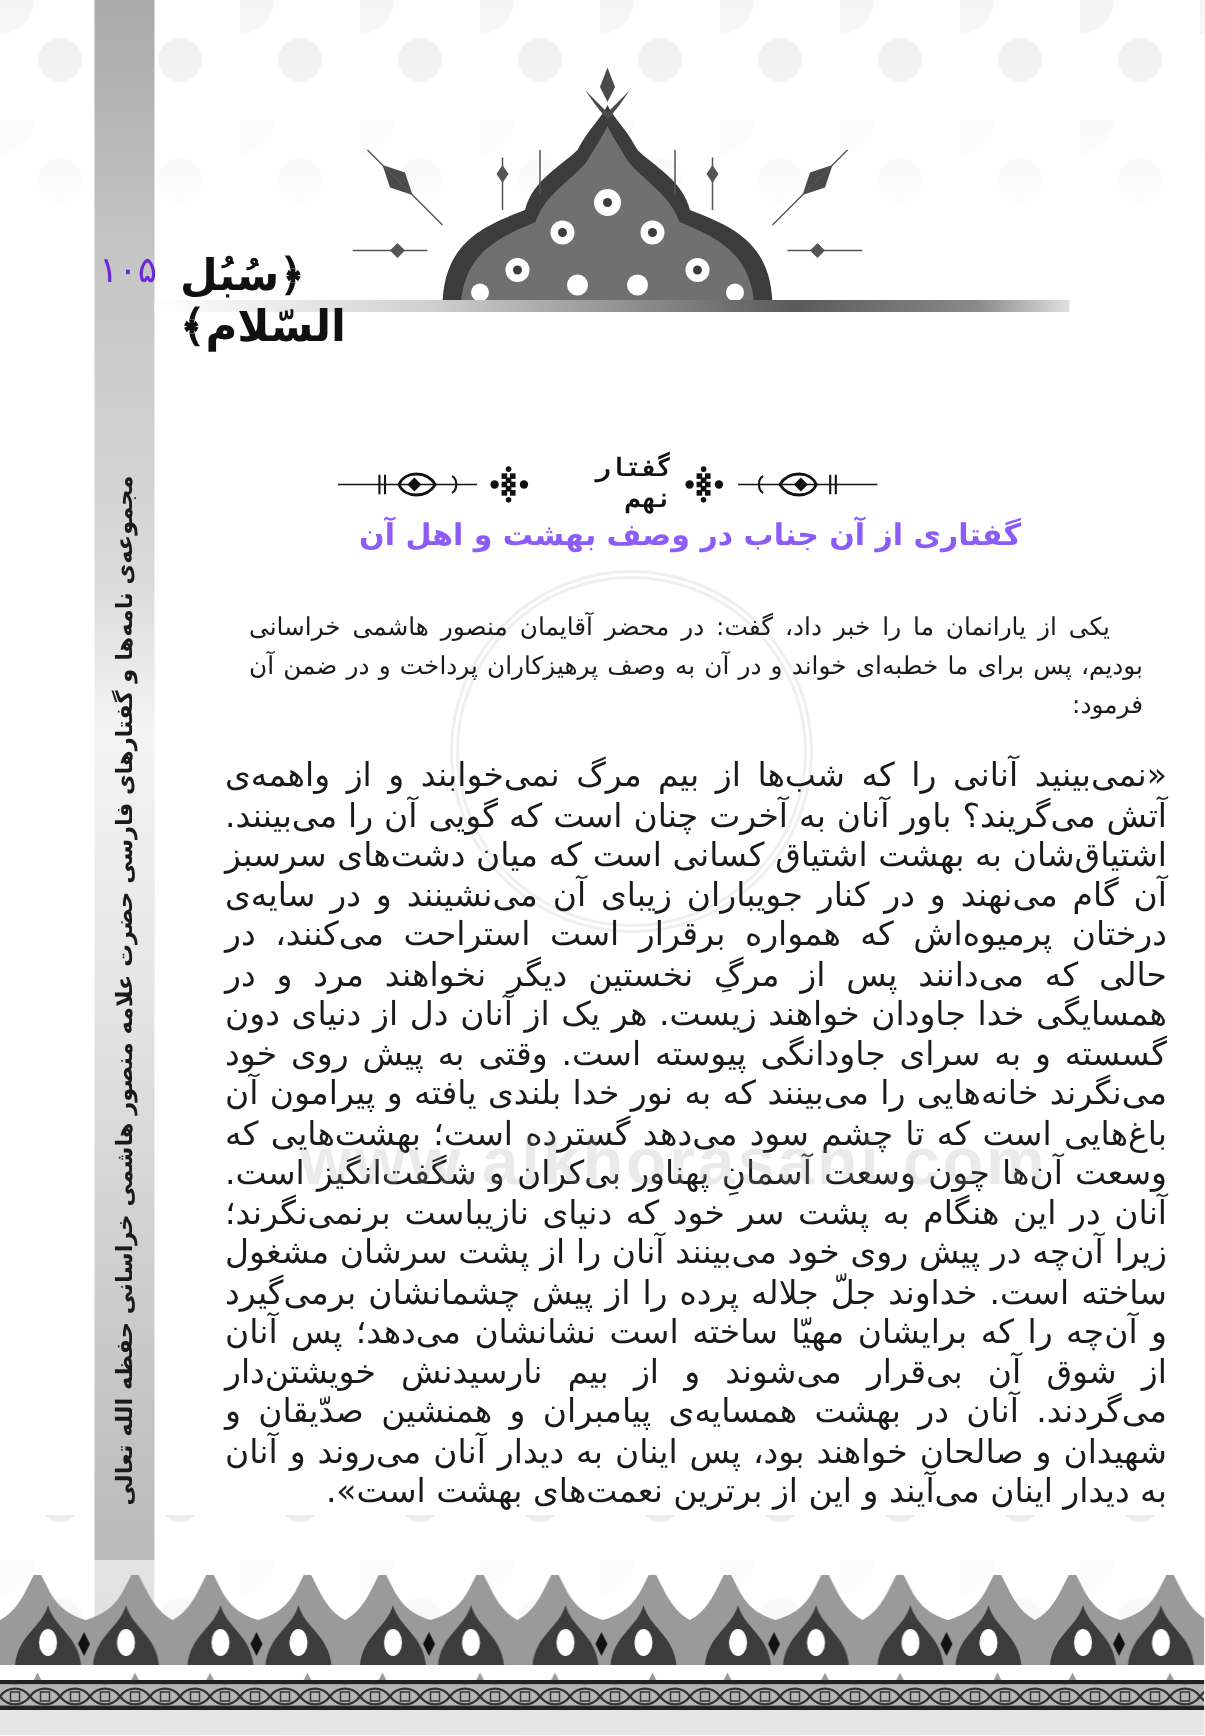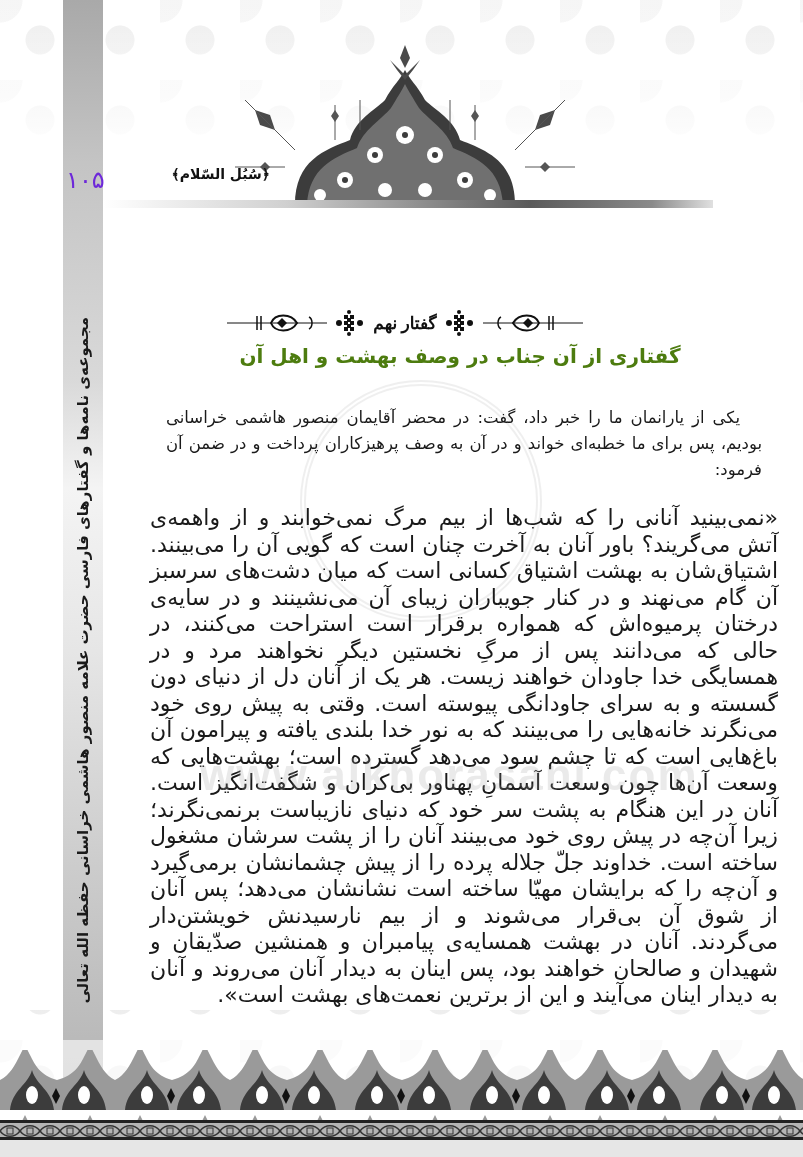--- a/index.html
+++ b/index.html
@@ -45,41 +45,41 @@
       background: linear-gradient(to right, #ffffff 0%, #d0d0d0 30%, #5a5a5a 70%, #8a8a8a 90%, #e0e0e0 100%);
     }
     .page-number {
       position: absolute; left: 66px; top: 166px; width: 62px;
       font-size: 24px; font-weight: normal; color: #6d28d9; text-align: left;
       font-family: "DejaVu Sans", sans-serif;
       background: transparent;
     }
     .book-title {
       position: absolute; left: 120px; top: 166px; width: 150px;
-      font-size: 14px; font-weight: bold; color: #111; direction: rtl; text-align: right;
+      font-size: 29px; font-weight: bold; color: #111; direction: rtl; text-align: left;
       font-family: "DejaVu Sans", sans-serif;
     }
     .ornament-top {
       position: absolute; left: 235px; top: 40px; width: 340px; height: 165px;
     }
     .chapter-row {
       position: absolute; left: 225px; top: 306px; width: 360px; height: 34px;
       display: flex; align-items: center; justify-content: center; gap: 8px;
       direction: rtl;
     }
     .chapter-label {
       font-size: 17px; font-weight: bold; color: #111;
-      font-family: Liberation Serif, serif;
+      font-family: Liberation Mono, monospace;
     }
     .knot { width: 30px; height: 26px; }
     .flourish { width: 100px; height: 26px; }
     .chapter-title {
       position: absolute; left: 150px; top: 344px; width: 620px;
       text-align: center; direction: rtl;
-      font-size: 20px; font-weight: bold; color: #4d7c0f;
+      font-size: 20px; font-weight: bold; color: #8b5cf6;
       font-family: "DejaVu Sans", sans-serif;
     }
     .intro {
       position: absolute; left: 150px; top: 389px; width: 628px;
       direction: rtl; text-align: justify;
       font-size: 16.5px; line-height: 26px; color: #1a1a1a;
       font-family: "DejaVu Sans", sans-serif;
     }
     .intro p { margin: 16px; text-indent: 22px; }
     .quote {

